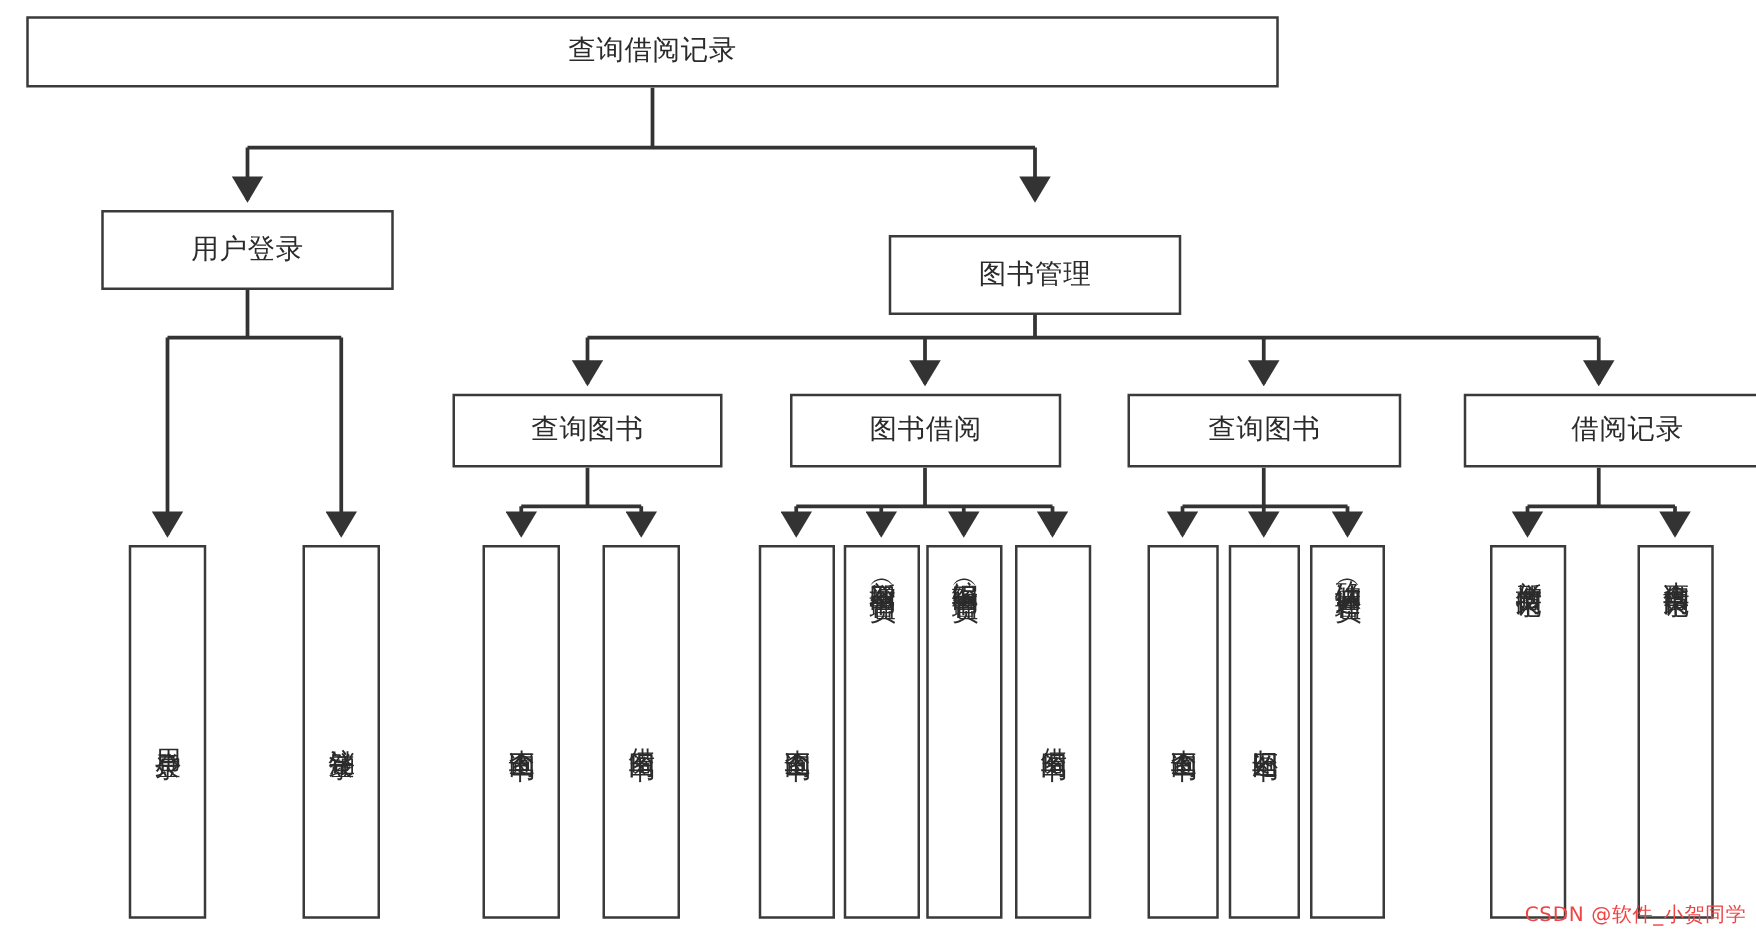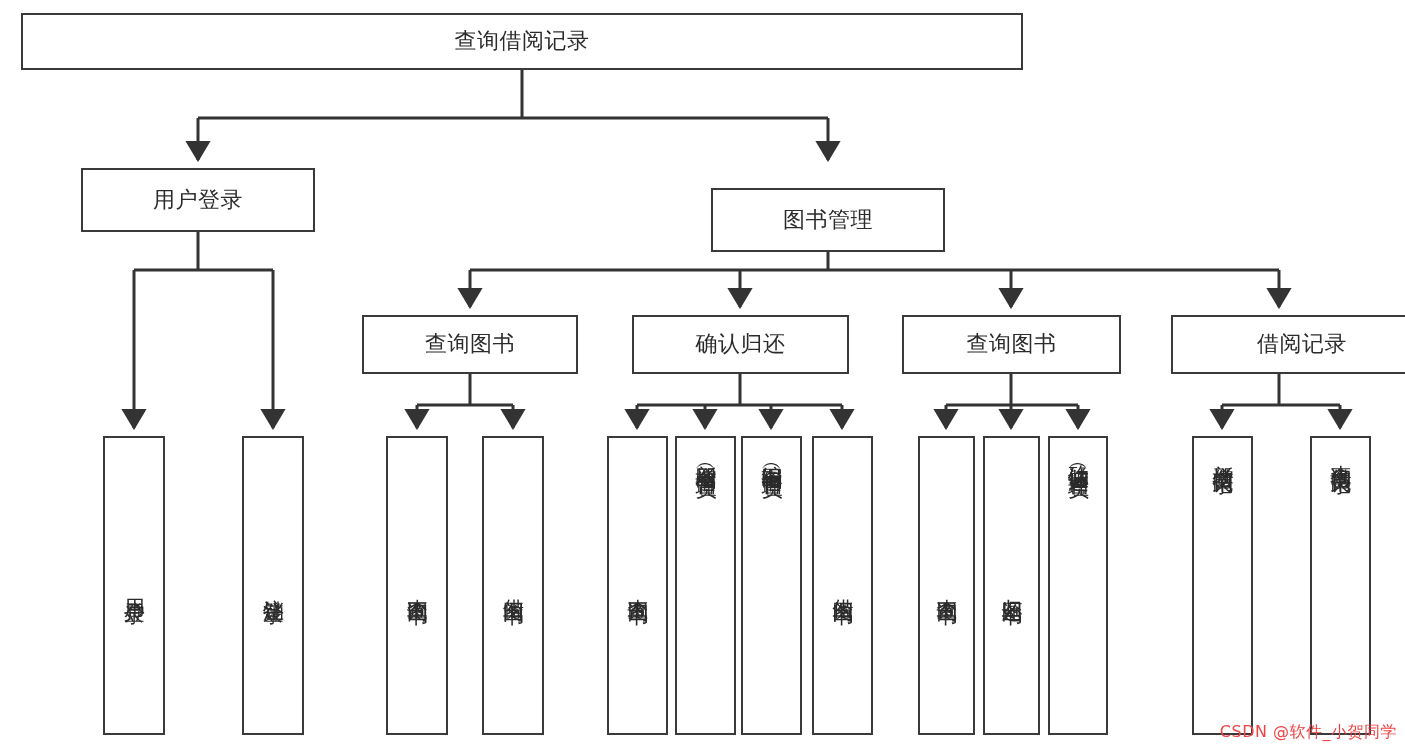--- a/index.html
+++ b/index.html
@@ -131,21 +131,21 @@
     <span class="node-label">用户登录</span>
   </div>
   <div class="node" id="node-book-manage" style="left: 711px; top: 168px; width: 234px; height: 64px; margin-top: 20px;">
     <span class="node-label">图书管理</span>
   </div>
 
   <div class="node" id="node-new-book-recommend" style="left: 362px; top: 315px; width: 216px; height: 59px;">
     <span class="node-label">查询图书</span>
   </div>
   <div class="node" id="node-book-borrow" style="left: 632px; top: 315px; width: 217px; height: 59px;">
-    <span class="node-label">确认归还</span>
+    <span class="node-label">图书借阅</span>
   </div>
   <div class="node" id="node-current-borrow" style="left: 902px; top: 315px; width: 219px; height: 59px;">
     <span class="node-label">查询图书</span>
   </div>
   <div class="node" id="node-borrow-record" style="left: 1171px; top: 315px; width: 262px; height: 59px;">
     <span class="node-label">借阅记录</span>
   </div>
 
   <div class="node leaf center-text" id="node-leaf-0" style="left: 103px; top: 436px; width: 62px; height: 299px;">
     <span class="node-label">用户登录</span>

